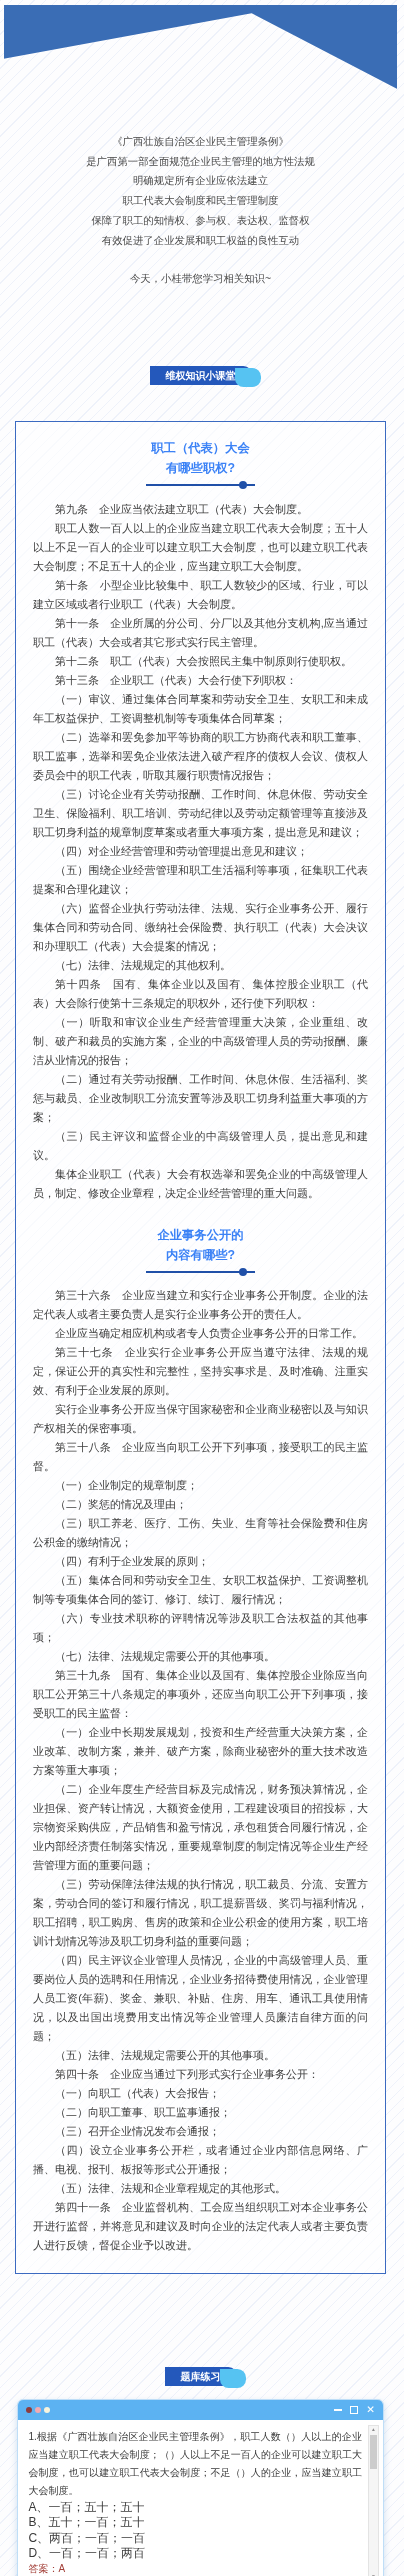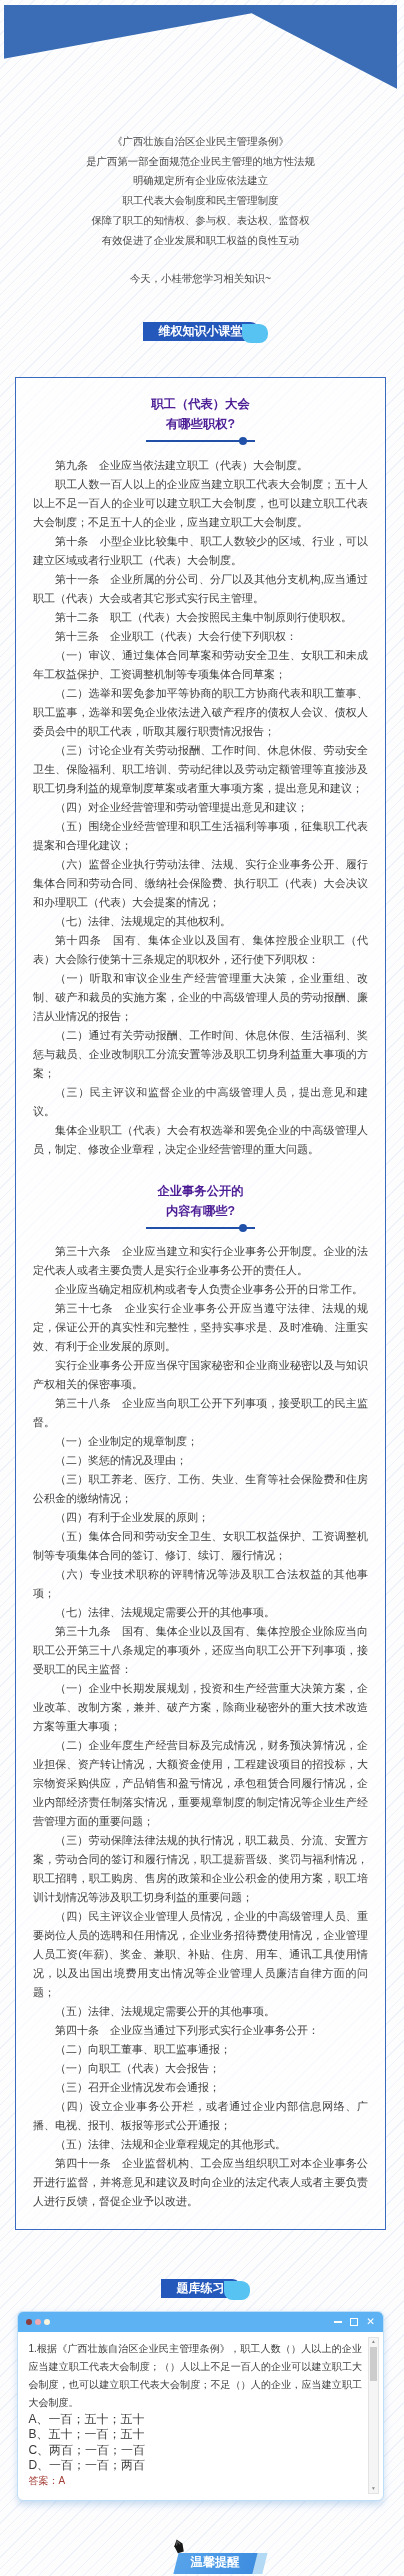--- a/index.html
+++ b/index.html
@@ -23,28 +23,28 @@
   
   .intro{margin-top:17px;text-align:center;}
   .intro p{margin:0;font-size:10.4px;line-height:19.7px;color:#4b4b4b;}
   .intro .closing{margin-top:18.4px;}
 
   
   .badge-wrap{display:flex;justify-content:center;}
   .badge-wrap.first{margin-top:34px;}
   .badge-wrap.second{margin-top:49px;}
   .badge{position:relative;z-index:0;background:#2458bb;color:#fff;font-weight:bold;
-    font-size:12px;line-height:19px;padding:0 16px;border-radius:0 8.6px 0 0;}
+    font-size:10px;line-height:19px;padding:0 16px;border-radius:0 8.6px 0 0;margin-top:44px;}
   .badge::before{content:"";position:absolute;z-index:-1;right:-9.2px;top:1.8px;width:26px;height:100%;
     background:#56c3f2;border-radius:0 8.6px 8.6px 8.6px;}
 
   
   .law-box{margin:36px 15.4px 0;border:1.2px solid #3b6ac1;background:rgba(255,255,255,0.6);
     padding:16px 16.6px 18.4px;}
-  .sec-heading{text-align:center;color:#4c1d95;font-weight:bold;font-size:12.3px;line-height:20px;margin-bottom:13.5px;}
+  .sec-heading{text-align:center;color:#3b82f6;font-weight:bold;font-size:12.3px;line-height:20px;margin-bottom:13.5px;}
   .sec-heading.second{margin-top:22px;}
   .heading-rule{position:relative;width:109px;height:1.8px;background:#2050a8;margin:6.1px auto 0;}
   .heading-rule .dot{position:absolute;right:8px;top:50%;transform:translateY(-50%);
     width:8px;height:8px;border-radius:50%;background:#2050a8;}
   .law-box p.law{margin:0;font-size:11px;line-height:19px;text-align:justify;text-indent:2em;color:#3d3d3d;}
 
   
   .quiz-window{margin:12.3px 17px 0;background:#fff;border:0.6px solid #bfdef7;border-radius:6.1px;
     overflow:hidden;box-shadow:0 3.1px 7.4px rgba(110,160,215,0.35);}
   .titlebar{height:20px;background:#5cb2f2;display:flex;align-items:center;padding:0 8px;}
@@ -157,22 +157,22 @@
     <p class="law">（五）集体合同和劳动安全卫生、女职工权益保护、工资调整机制等专项集体合同的签订、修订、续订、履行情况；</p>
     <p class="law">（六）专业技术职称的评聘情况等涉及职工合法权益的其他事项；</p>
     <p class="law">（七）法律、法规规定需要公开的其他事项。</p>
     <p class="law">第三十九条　国有、集体企业以及国有、集体控股企业除应当向职工公开第三十八条规定的事项外，还应当向职工公开下列事项，接受职工的民主监督：</p>
     <p class="law">（一）企业中长期发展规划，投资和生产经营重大决策方案，企业改革、改制方案，兼并、破产方案，除商业秘密外的重大技术改造方案等重大事项；</p>
     <p class="law">（二）企业年度生产经营目标及完成情况，财务预决算情况，企业担保、资产转让情况，大额资金使用，工程建设项目的招投标，大宗物资采购供应，产品销售和盈亏情况，承包租赁合同履行情况，企业内部经济责任制落实情况，重要规章制度的制定情况等企业生产经营管理方面的重要问题；</p>
     <p class="law">（三）劳动保障法律法规的执行情况，职工裁员、分流、安置方案，劳动合同的签订和履行情况，职工提薪晋级、奖罚与福利情况，职工招聘，职工购房、售房的政策和企业公积金的使用方案，职工培训计划情况等涉及职工切身利益的重要问题；</p>
     <p class="law">（四）民主评议企业管理人员情况，企业的中高级管理人员、重要岗位人员的选聘和任用情况，企业业务招待费使用情况，企业管理人员工资(年薪)、奖金、兼职、补贴、住房、用车、通讯工具使用情况，以及出国出境费用支出情况等企业管理人员廉洁自律方面的问题；</p>
     <p class="law">（五）法律、法规规定需要公开的其他事项。</p>
     <p class="law">第四十条　企业应当通过下列形式实行企业事务公开：</p>
+    <p class="law">（一）向职工（代表）大会报告；</p>
     <p class="law">（二）向职工董事、职工监事通报；</p>
-    <p class="law">（一）向职工（代表）大会报告；</p>
     <p class="law">（三）召开企业情况发布会通报；</p>
     <p class="law">（四）设立企业事务公开栏，或者通过企业内部信息网络、广播、电视、报刊、板报等形式公开通报；</p>
     <p class="law">（五）法律、法规和企业章程规定的其他形式。</p>
     <p class="law">第四十一条　企业监督机构、工会应当组织职工对本企业事务公开进行监督，并将意见和建议及时向企业的法定代表人或者主要负责人进行反馈，督促企业予以改进。</p>
   </section>
 
   <div class="badge-wrap second">
     <div class="badge">
       <span>题库练习</span>
     </div>

